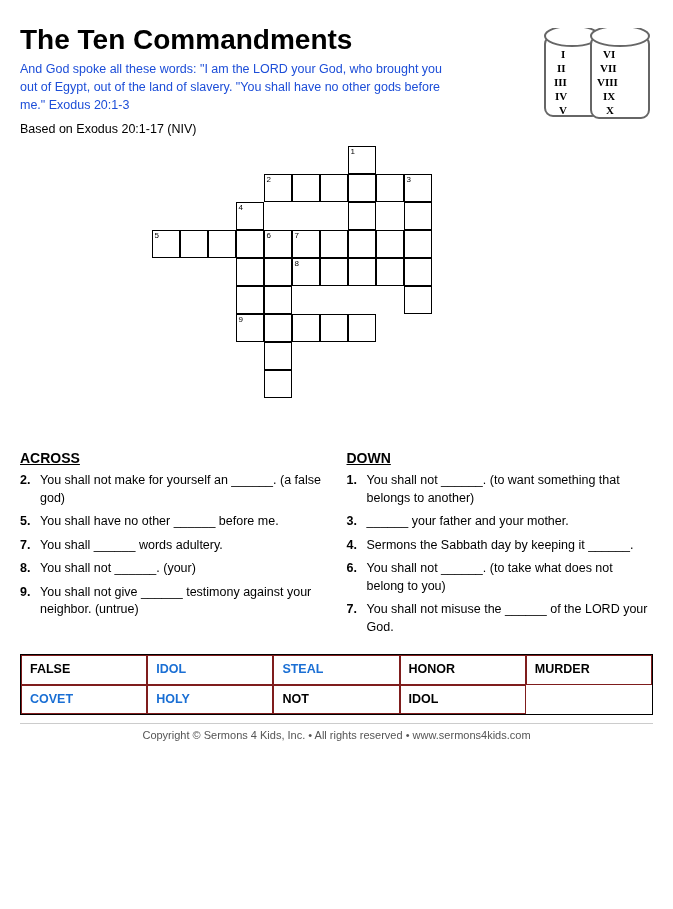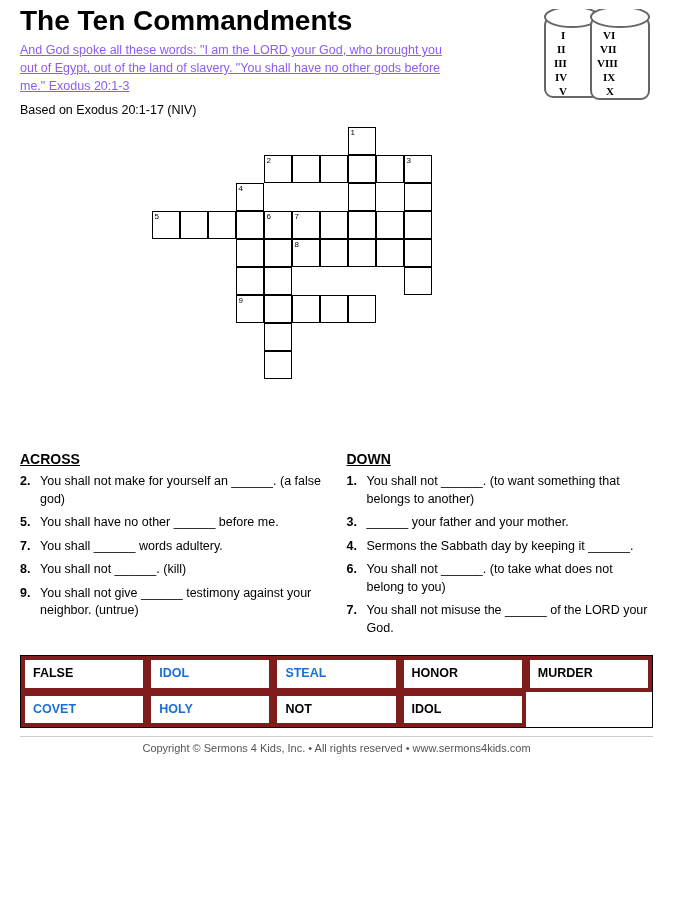--- a/index.html
+++ b/index.html
@@ -7,21 +7,21 @@
       width: 673px;
       min-height: 909px;
       background: #fff;
       font-family: Arial, sans-serif;
       font-size: 13px;
       color: #000;
     }
 
     .page {
       width: 673px;
-      padding: 5px 20px 10px 20px;
+      padding: 24px 20px 10px 20px;
     }
 
     
     .header {
       display: flex;
       align-items: flex-start;
       justify-content: space-between;
       margin-bottom: 6px;
     }
 
@@ -33,23 +33,22 @@
       font-size: 28px;
       font-weight: bold;
       font-family: Arial, sans-serif;
       color: #000;
       margin-bottom: 4px;
     }
 
     .intro-text {
       font-size: 12.5px;
       line-height: 1.45;
-      color: #8b5cf6;
+      color: #1d4ed8;
       max-width: 430px;
-      text-decoration: underline;
     }
 
     .based-on {
       font-size: 12.5px;
       color: #000;
       margin-top: 8px;
     }
 
     
     .tablets {
@@ -103,21 +102,20 @@
 
     .clues-col {
       flex: 1;
     }
 
     .clues-heading {
       font-size: 14px;
       font-weight: bold;
       text-decoration: underline;
       margin-bottom: 6px;
-      margin-top: 20px;
     }
 
     .clue-item {
       font-size: 12.5px;
       margin-bottom: 6px;
       line-height: 1.4;
       display: flex;
       gap: 4px;
     }
 
@@ -128,21 +126,21 @@
     }
 
     
     .word-bank {
       border: 1.5px solid #000;
       display: grid;
       grid-template-columns: repeat(5, 1fr);
     }
 
     .word-bank-cell {
-      border: 4px solid #7f1d1d;
+      border: 1px solid #7f1d1d;
       padding: 5px 8px;
       font-size: 12.5px;
       font-weight: bold;
       line-height: 1.4;
     }
 
     .word-bank-cell.blue {
       color: #1a6fd4;
     }
 
@@ -279,21 +277,21 @@
       <div class="clue-item">
         <span class="clue-num">5.</span>
         <span>You shall have no other ______ before me.</span>
       </div>
       <div class="clue-item">
         <span class="clue-num">7.</span>
         <span>You shall ______ words adultery.</span>
       </div>
       <div class="clue-item">
         <span class="clue-num">8.</span>
-        <span>You shall not ______. (kill)</span>
+        <span>You shall not ______. (your)</span>
       </div>
       <div class="clue-item">
         <span class="clue-num">9.</span>
         <span>You shall not give ______ testimony against your neighbor. (untrue)</span>
       </div>
     </div>
 
     <div class="clues-col">
       <div class="clues-heading">DOWN</div>
       <div class="clue-item">

